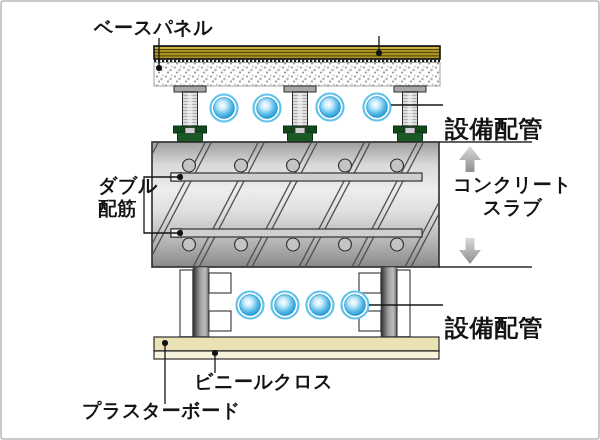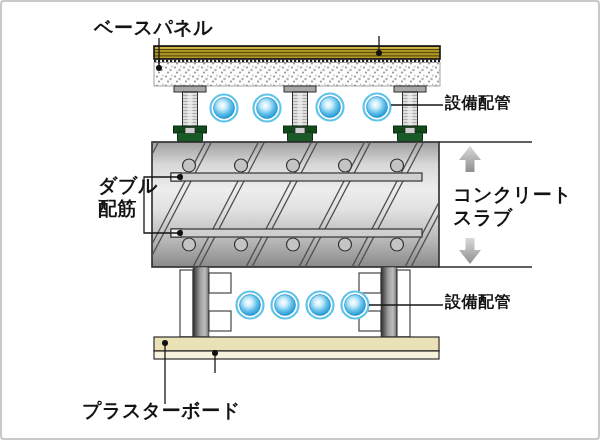--- a/index.html
+++ b/index.html
@@ -6,21 +6,21 @@
   .frame{
     position:relative;width:600px;height:440px;box-sizing:border-box;
     background:#ffffff;border:2px solid #c9c9c9;border-radius:4px;overflow:hidden;
     font-family:"Liberation Serif","DejaVu Serif",serif;
   }
   .frame svg{position:absolute;left:0;top:0;}
   .lbl{
     position:absolute;color:#141414;font-weight:600;font-size:19px;
     letter-spacing:.5px;line-height:1.22;white-space:pre-line;z-index:5;
   }
-  .lbl.kanji{font-size:16px;}
+  .lbl.kanji{font-size:24px;margin-top:22px;}
 </style>
 </head>
 <body>
 
 <div class="frame">
 
 <svg width="600" height="440" viewBox="0 0 600 440">
   <defs>
     <pattern id="stripes" width="4" height="3.2" patternUnits="userSpaceOnUse">
       <rect width="4" height="3.2" fill="#B39A25"></rect>
@@ -178,18 +178,19 @@
         <line x1="163" y1="343" x2="163" y2="402"></line>
     <circle cx="213" cy="351" r="3" stroke="none"></circle>
         <line x1="213" y1="353" x2="213" y2="371"></line>
   </g>
 </svg>
 
 <div class="lbl" style="left:92px;top:14px;">ベースパネル</div>
 <div class="lbl kanji" style="left:443px;top:91px;">設備配管</div>
 <div class="lbl" style="left:62px;top:172px;margin-left:34px;">ダブル
 配筋</div>
-<div class="lbl" style="left:451px;top:181px;">コンクリート
+<div class="lbl" style="left:451px;top:171px;text-align:center;">コンクリート
 スラブ</div>
 <div class="lbl kanji" style="left:443px;top:290px;">設備配管</div>
+<div class="lbl" style="left:192px;top:368px;">ビニールクロス</div>
 <div class="lbl" style="left:80px;top:397px;text-align:center;">プラスターボード</div>
 
 </div>
 
 </body></html>

